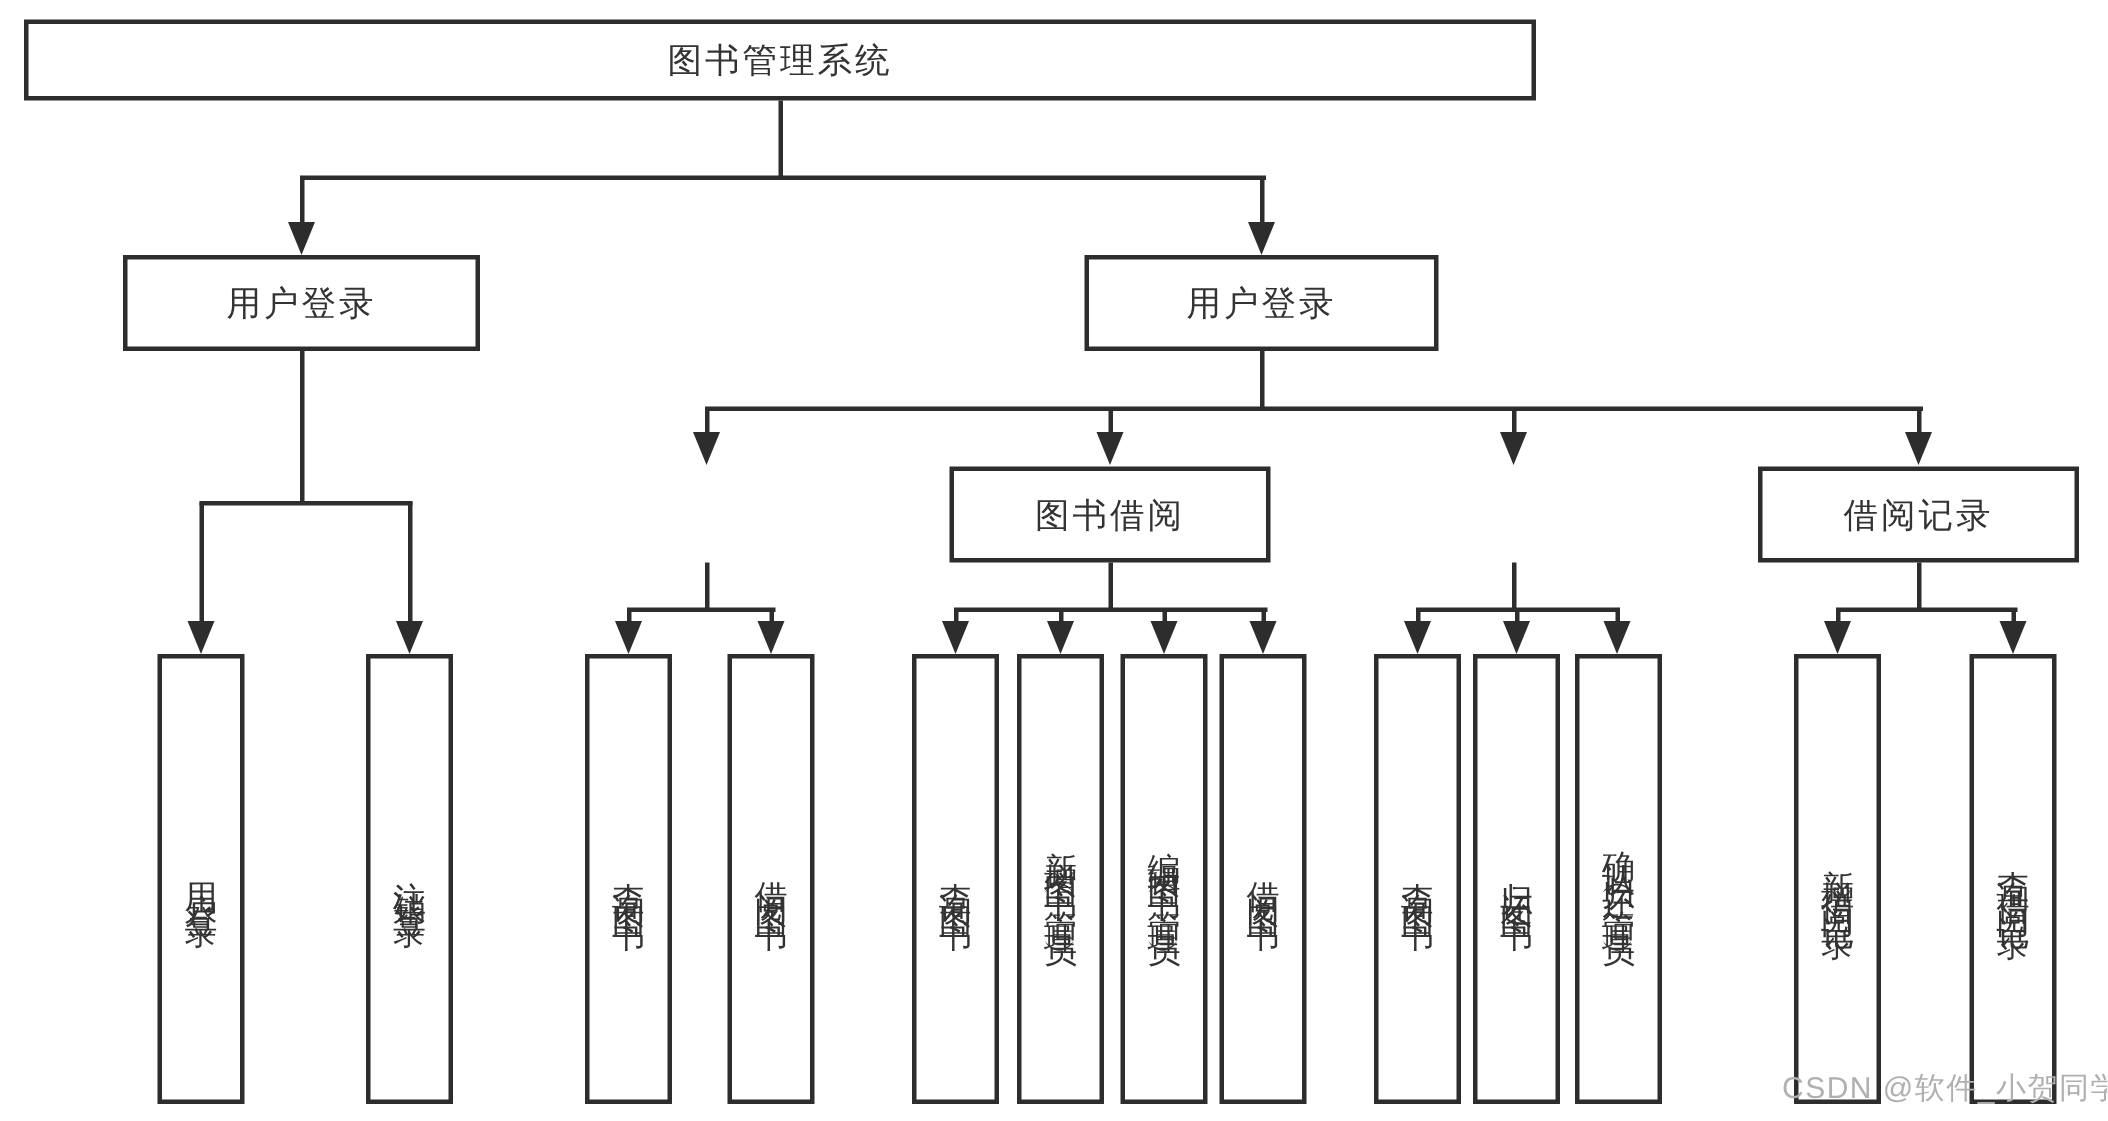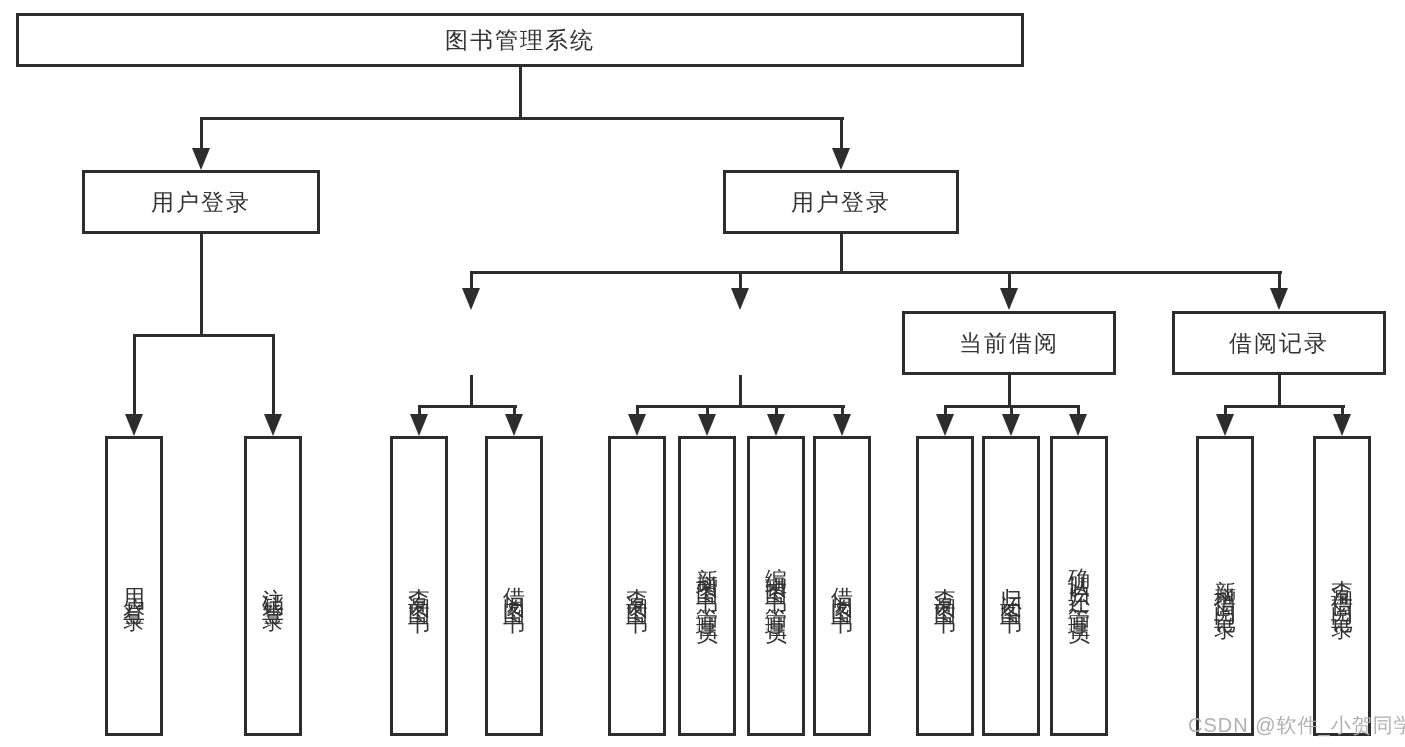--- a/index.html
+++ b/index.html
@@ -49,21 +49,21 @@
   <div class="ln" style="left:470px;top:271px;width:812px;height:3px;"></div>
   <div class="ln" style="left:470px;top:272px;width:3px;height:20px;"></div>
   <div class="ah" style="left:462px;top:288px;"></div>
   <div class="ln" style="left:739px;top:272px;width:3px;height:20px;"></div>
   <div class="ah" style="left:731px;top:288px;"></div>
   <div class="ln" style="left:1008px;top:272px;width:3px;height:20px;"></div>
   <div class="ah" style="left:1000px;top:288px;"></div>
   <div class="ln" style="left:1278px;top:272px;width:3px;height:20px;"></div>
   <div class="ah" style="left:1270px;top:288px;"></div>
 
-  <div class="box h" style="left:902px;top:311px;width:214px;height:64px;">当前借阅</div>
+  <div class="box h" style="left:633px;top:311px;width:214px;height:64px;">图书借阅</div>
   <div class="box h" style="left:1172px;top:311px;width:214px;height:64px;">借阅记录</div>
 
   <div class="ln" style="left:200px;top:234px;width:3px;height:101px;"></div>
   <div class="ln" style="left:133px;top:334px;width:142px;height:3px;"></div>
   <div class="ln" style="left:133px;top:335px;width:3px;height:83px;"></div>
   <div class="ah" style="left:125px;top:414px;"></div>
   <div class="ln" style="left:272px;top:335px;width:3px;height:83px;"></div>
   <div class="ah" style="left:264px;top:414px;"></div>
 
   <div class="ln" style="left:470px;top:375px;width:3px;height:31px;"></div>

